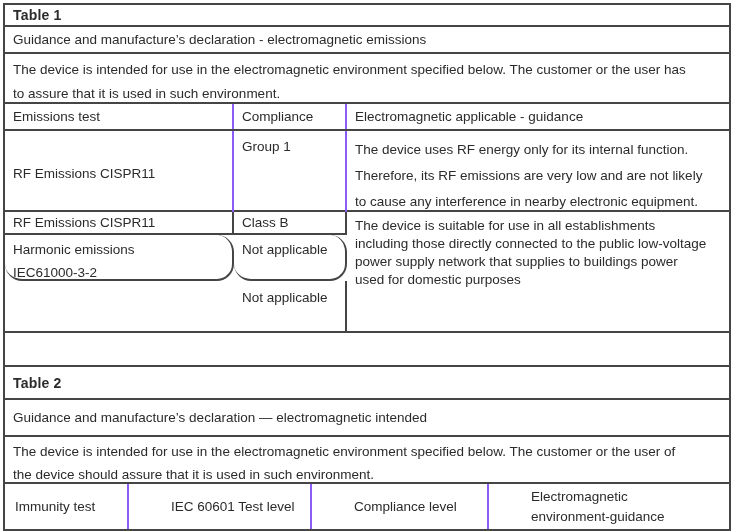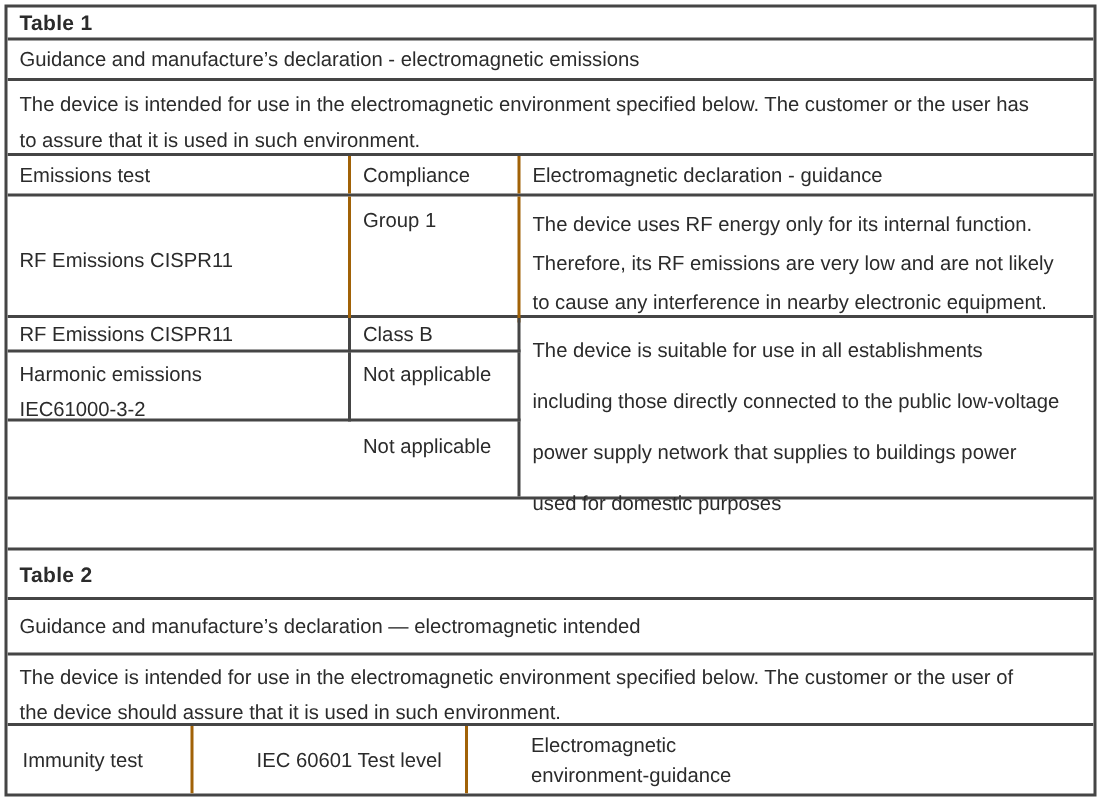--- a/index.html
+++ b/index.html
@@ -60,48 +60,48 @@
   .grid2 { display: grid; grid-template-columns: 124px 151px 145px 1fr; }
 
   .head1-row { height: 27px; }
   .head1-row .cell {
     display: flex;
     align-items: center;
     padding-left: 8px;
     font-size: 13.5px;
   }
 
-  .cell { border-right: 2px solid #a16207; }
+  .cell { border-right: 2px solid #8b5cf6; }
   .cell.lastcol { border-right: none; }
 
   .r5-row { height: 81px; font-size: 13.5px; }
   .r5-test { display: flex; align-items: center; padding-left: 8px; }
   .r5-comp { padding: 8px 0 0 8px; }
   .r5-guid {
     padding: 6px 8px 0 8px;
     line-height: 26px;
     white-space: pre-line;
   }
 
   .body-block {
     height: 121px;
     display: grid;
     grid-template-columns: 229px 113px 1fr;
     grid-template-rows: 23px 46px 50px;
     font-size: 13.5px;
   }
   .bb-cell { border-right: 2px solid #454545; padding-left: 8px; }
   .bb-r1 { border-bottom: 2px solid #454545; display: flex; align-items: center; }
-  .bb-r2 { border-bottom: 2px solid #454545; padding-top: 3px; line-height: 23px; white-space: pre-line; }
+  .bb-r2 { border-bottom: 2px solid #454545; padding-top: 3px; line-height: 23px; white-space: pre-line; border-radius: 17px; }
   .bb-r3 { padding-top: 5px; line-height: 24px; white-space: pre-line; }
   .bb-merged {
     grid-column: 3;
     grid-row: 1 / span 3;
     padding: 5px 8px 0 8px;
-    line-height: 34px;
+    line-height: 18px;
     white-space: pre-line;
   }
 
   .empty-row { height: 34px; }
 
   .head2-row { height: 45px; font-size: 13.5px; gap: 32px; }
   .head2-row .cell {
     display: flex;
     align-items: center;
     padding-left: 10px;
@@ -117,21 +117,21 @@
   <div class="row title-row t1">Table 1</div>
 
   <div class="row decl-row t1">Guidance and manufacture’s declaration - electromagnetic emissions</div>
 
   <div class="row para-row t1">The device is intended for use in the electromagnetic environment specified below. The customer or the user has
 to assure that it is used in such environment.</div>
 
   <div class="row grid1 head1-row">
     <div class="cell">Emissions test</div>
     <div class="cell">Compliance</div>
-    <div class="cell lastcol">Electromagnetic declaration - guidance</div>
+    <div class="cell lastcol">Electromagnetic applicable - guidance</div>
   </div>
 
   <div class="row grid1 r5-row">
     <div class="cell r5-test">RF Emissions CISPR11</div>
     <div class="cell r5-comp">Group 1</div>
     <div class="cell lastcol r5-guid">The device uses RF energy only for its internal function.
 Therefore, its RF emissions are very low and are not likely
 to cause any interference in nearby electronic equipment.</div>
   </div>
 
@@ -153,17 +153,18 @@
   <div class="row title-row t2">Table 2</div>
 
   <div class="row decl-row t2">Guidance and manufacture’s declaration — electromagnetic intended</div>
 
   <div class="row para-row t2">The device is intended for use in the electromagnetic environment specified below. The customer or the user of
 the device should assure that it is used in such environment.</div>
 
   <div class="row last grid2 head2-row">
     <div class="cell">Immunity test</div>
     <div class="cell">IEC 60601 Test level</div>
+    <div class="cell">Compliance level</div>
     <div class="cell lastcol">Electromagnetic
 environment-guidance</div>
   </div>
 
 </div>
 
 </body></html>

